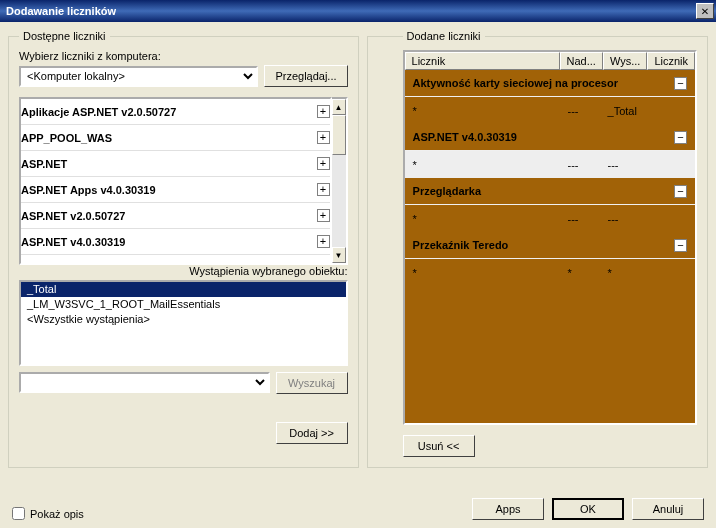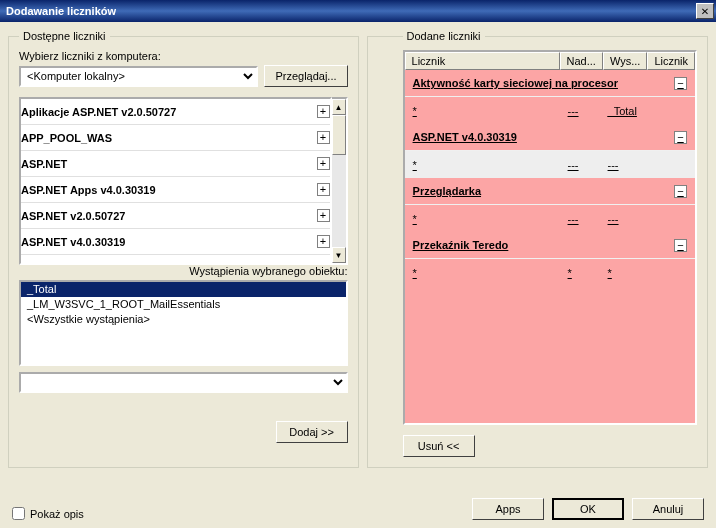--- a/index.html
+++ b/index.html
@@ -34,21 +34,21 @@
 .search-row .combo { flex: 1; }
 .search-row button { min-width: 72px; color: #808080; }
 .add-row { margin-top: 28px; text-align: right; }
 .right-inner { display: flex; flex-direction: column; height: 100%; }
 .hdr { display: flex; background: #ece9d8; border: 2px inset #fff; border-bottom: none; }
 .hdr-cell { border: 1px solid #fff; border-right-color: #808080; border-bottom-color: #808080; padding: 2px 6px; font-size: 11px; height: 18px; }
 .hc1 { flex: 0 0 155px; }
 .hc2 { flex: 0 0 40px; }
 .hc3 { flex: 0 0 42px; }
 .hc4 { flex: 1; }
-.added-list { flex: 1; border: 2px inset #fff; background: #fca5a5; border-top: none; overflow: hidden; text-decoration: underline; }
+.added-list { flex: 1; border: 2px inset #fff; background: #a16207; border-top: none; overflow: hidden; }
 .grp-row { height: 27px; display: flex; align-items: center; justify-content: space-between; padding: 0 8px; border-bottom: 1px solid #f0f0f0; }
 .grp-name { font-weight: bold; font-size: 11px; }
 .sub-row { height: 27px; display: flex; align-items: center; padding: 0 8px; font-size: 11px; }
 .sub-row.zebra { background: #eeeeee; }
 .sc1 { flex: 0 0 155px; }
 .sc2 { flex: 0 0 40px; }
 .sc3 { flex: 0 0 42px; }
 .collapse-icon { width: 13px; height: 13px; border: 1px solid #808080; display: inline-flex; align-items: center; justify-content: center; font-size: 11px; line-height: 1; background: #fff; }
 .remove-row { margin-top: 10px; }
 .bottom { display: flex; align-items: flex-end; justify-content: space-between; margin-top: 6px; padding: 0 4px; }
@@ -117,20 +117,21 @@
 
       <div class="label2">Wystąpienia wybranego obiektu:</div>
       <div class="inst-list" id="inst-list">
           <div class="inst-row selected">_Total</div>
           <div class="inst-row">_LM_W3SVC_1_ROOT_MailEssentials</div>
           <div class="inst-row">&lt;Wszystkie wystąpienia&gt;</div>
         </div>
 
       <div class="search-row">
         <select class="combo"><option></option></select>
+        <button disabled="">Wyszukaj</button>
       </div>
 
       <div class="add-row">
         <button>Dodaj &gt;&gt;</button>
       </div>
     </fieldset>
 
     <fieldset class="right-group">
       <legend>Dodane liczniki</legend>
       <div class="right-inner">

